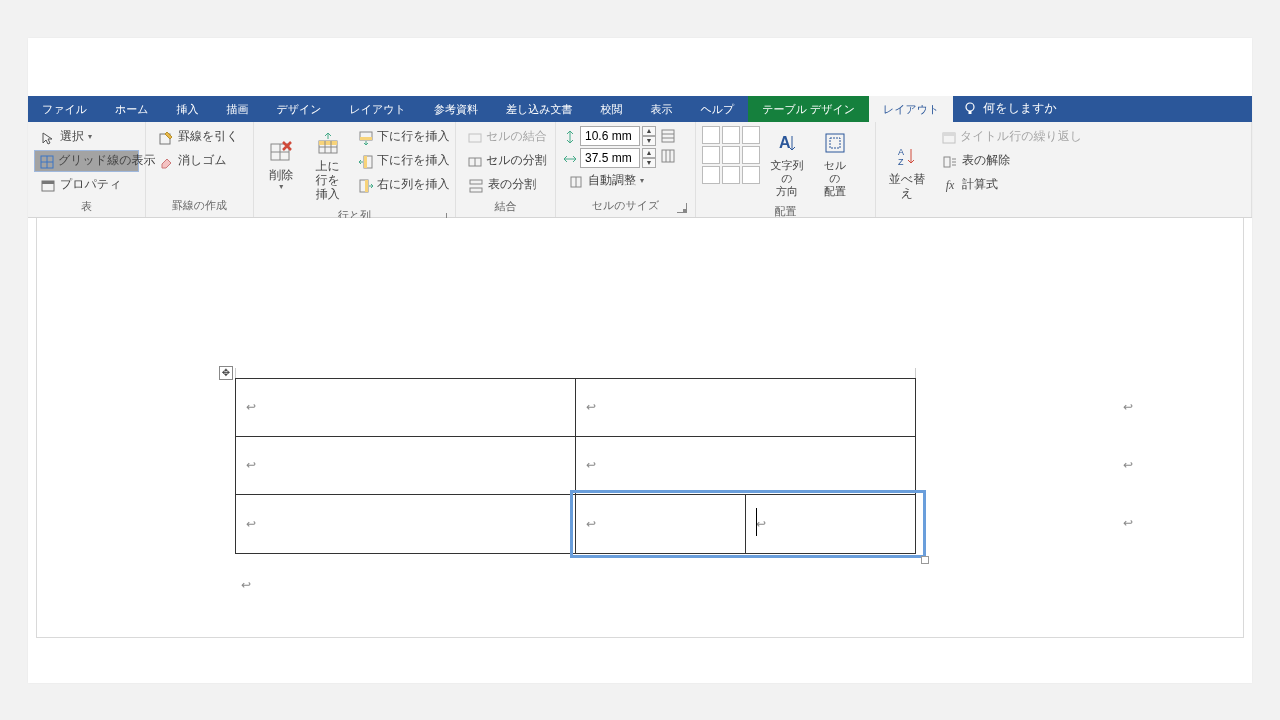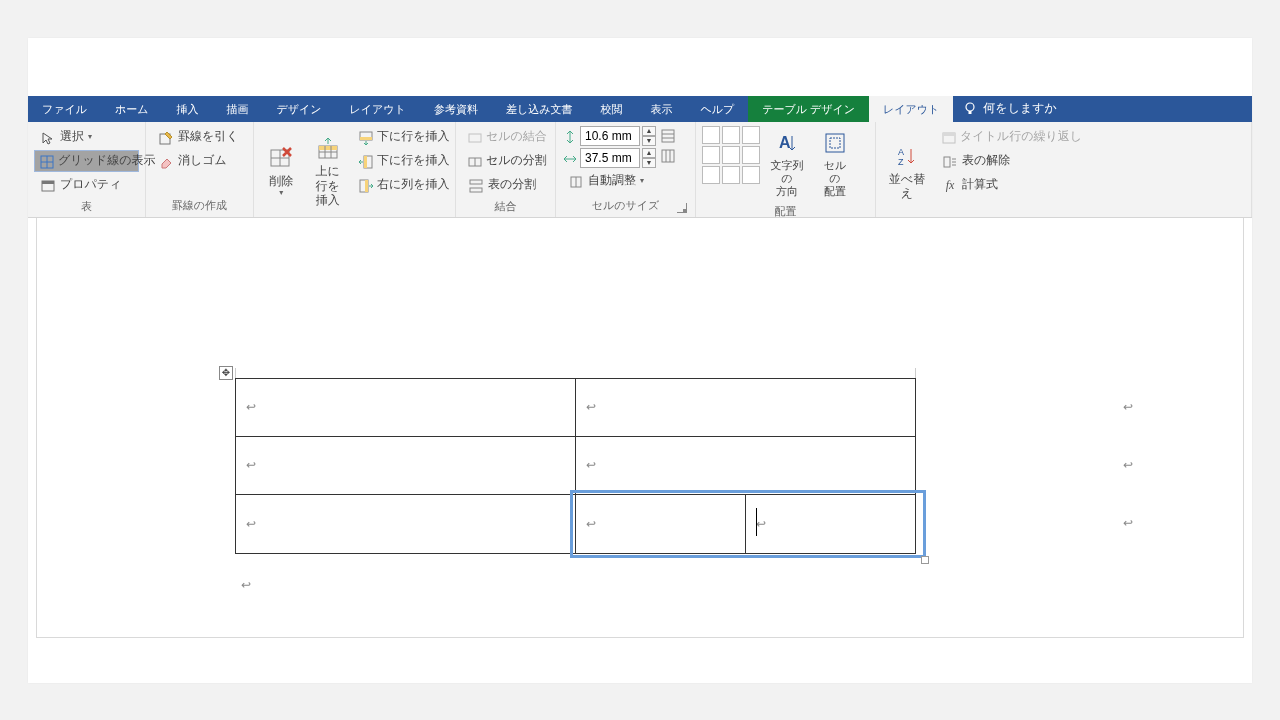--- a/index.html
+++ b/index.html
@@ -346,20 +346,24 @@
           <span class="icon">
                   <svg width="14" height="14">
                     <rect x="1" y="1" width="8" height="12" fill="none" stroke="#888"></rect>
                     <rect x="6" y="1" width="3" height="12" fill="#f7d37a"></rect>
                     <path d="M10 7 L14 7 M12 5 L14 7 L12 9" stroke="#4a8" fill="none"></path>
                   </svg>
                 </span>
           <span>右に列を挿入</span>
         </div>
       </div>
+    </div>
+    <div class="group-label">
+      <span>行と列</span>
+      <span class="launcher"></span>
     </div>
   </div>
 
   <div class="group" style="width:100px">
     <div class="group-body">
       <div class="vstack" style="width:100%">
         <div class="btn-small" style="opacity:.45">
           <span class="icon">
                   <svg width="14" height="14">
                     <rect x="1" y="3" width="12" height="8" fill="none" stroke="#888"></rect>

